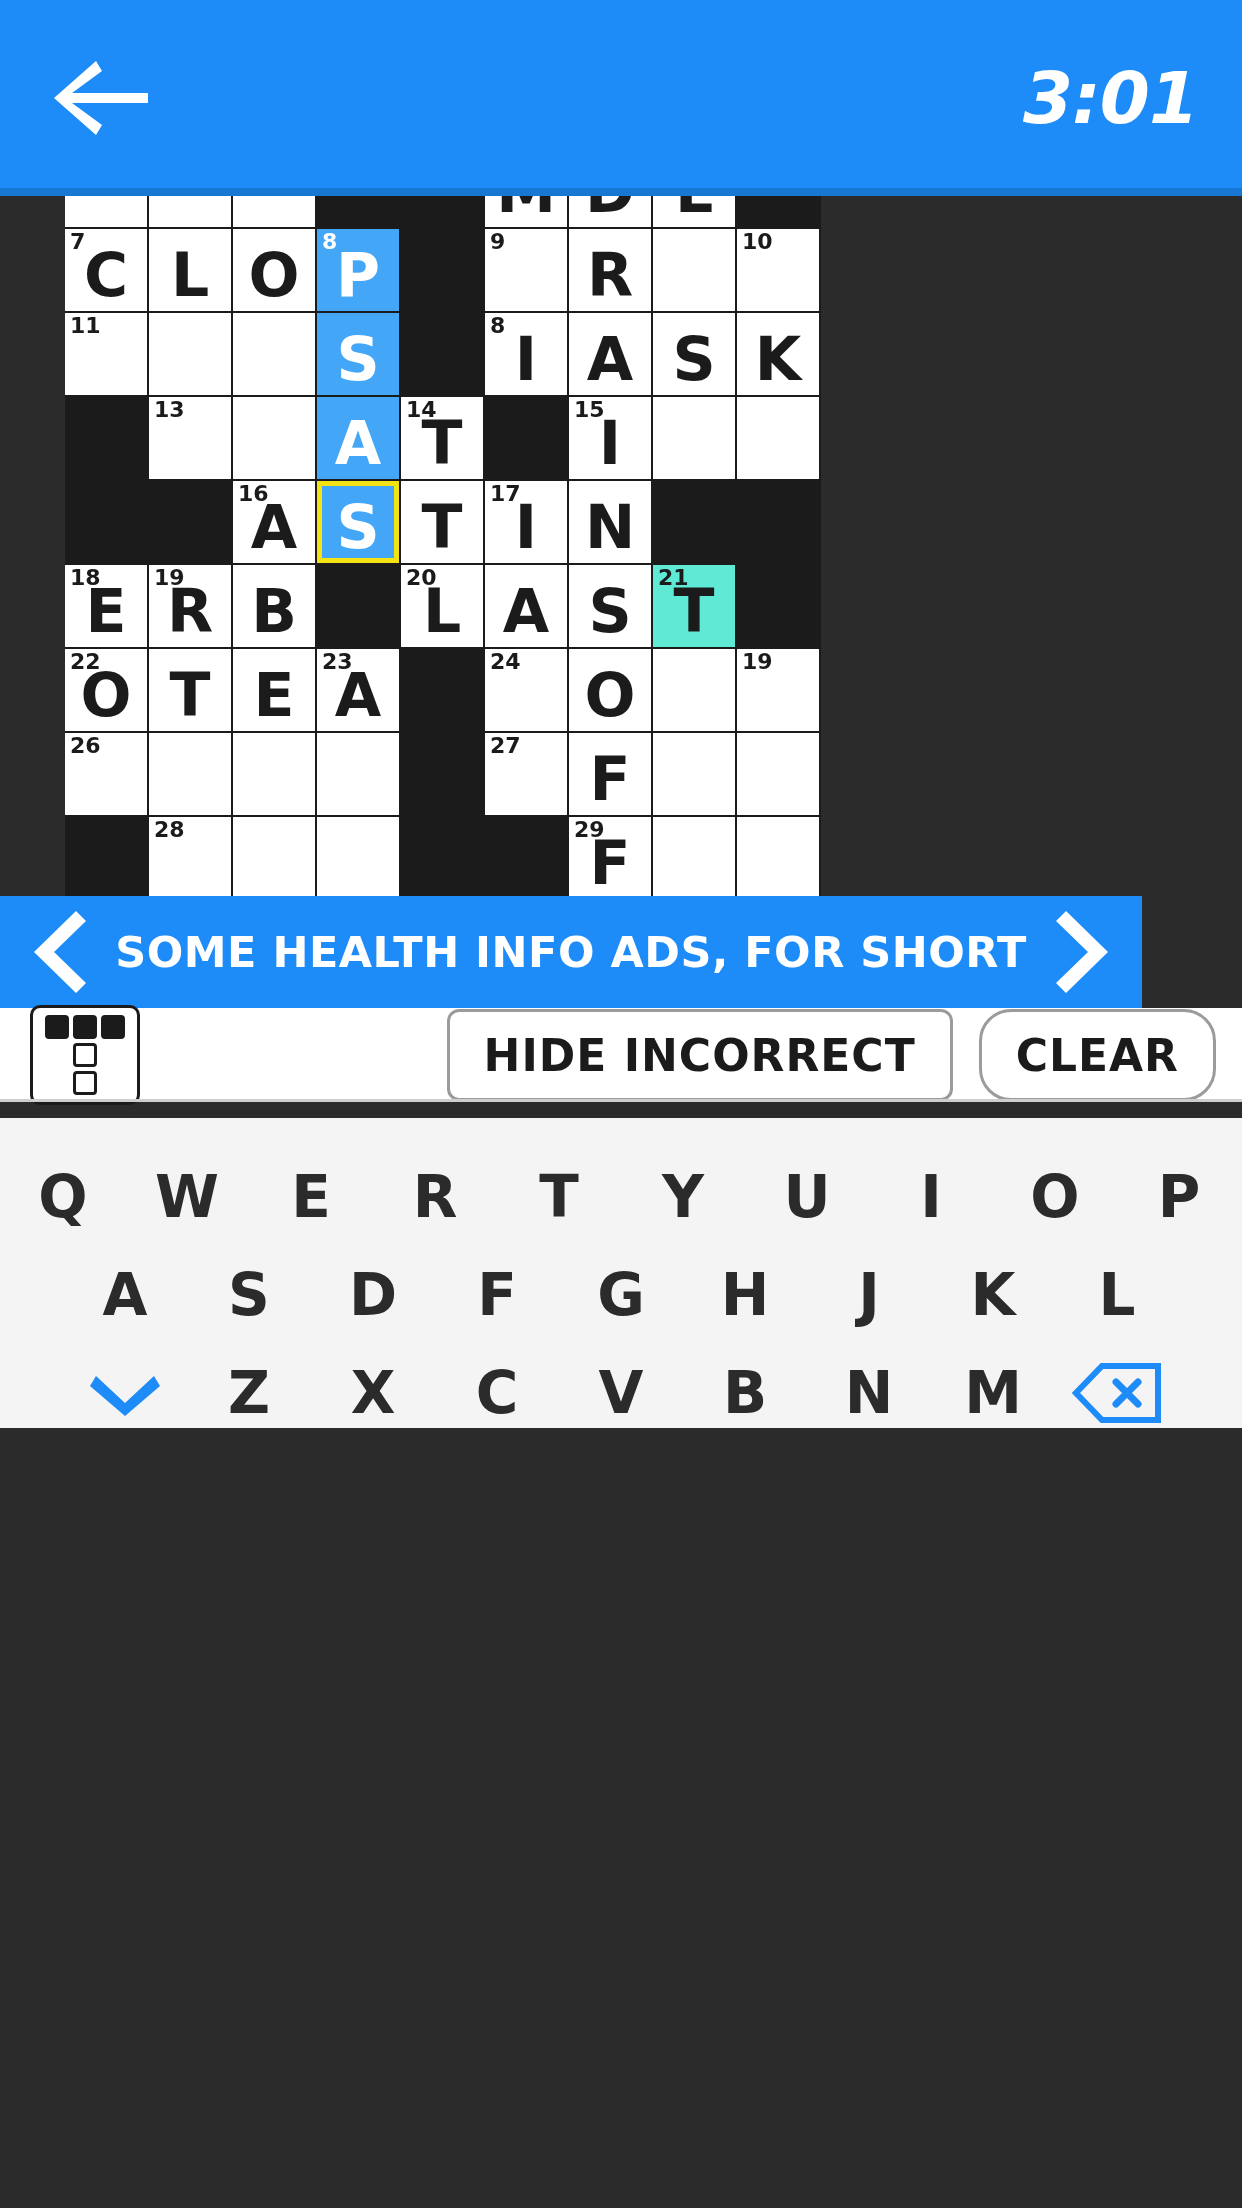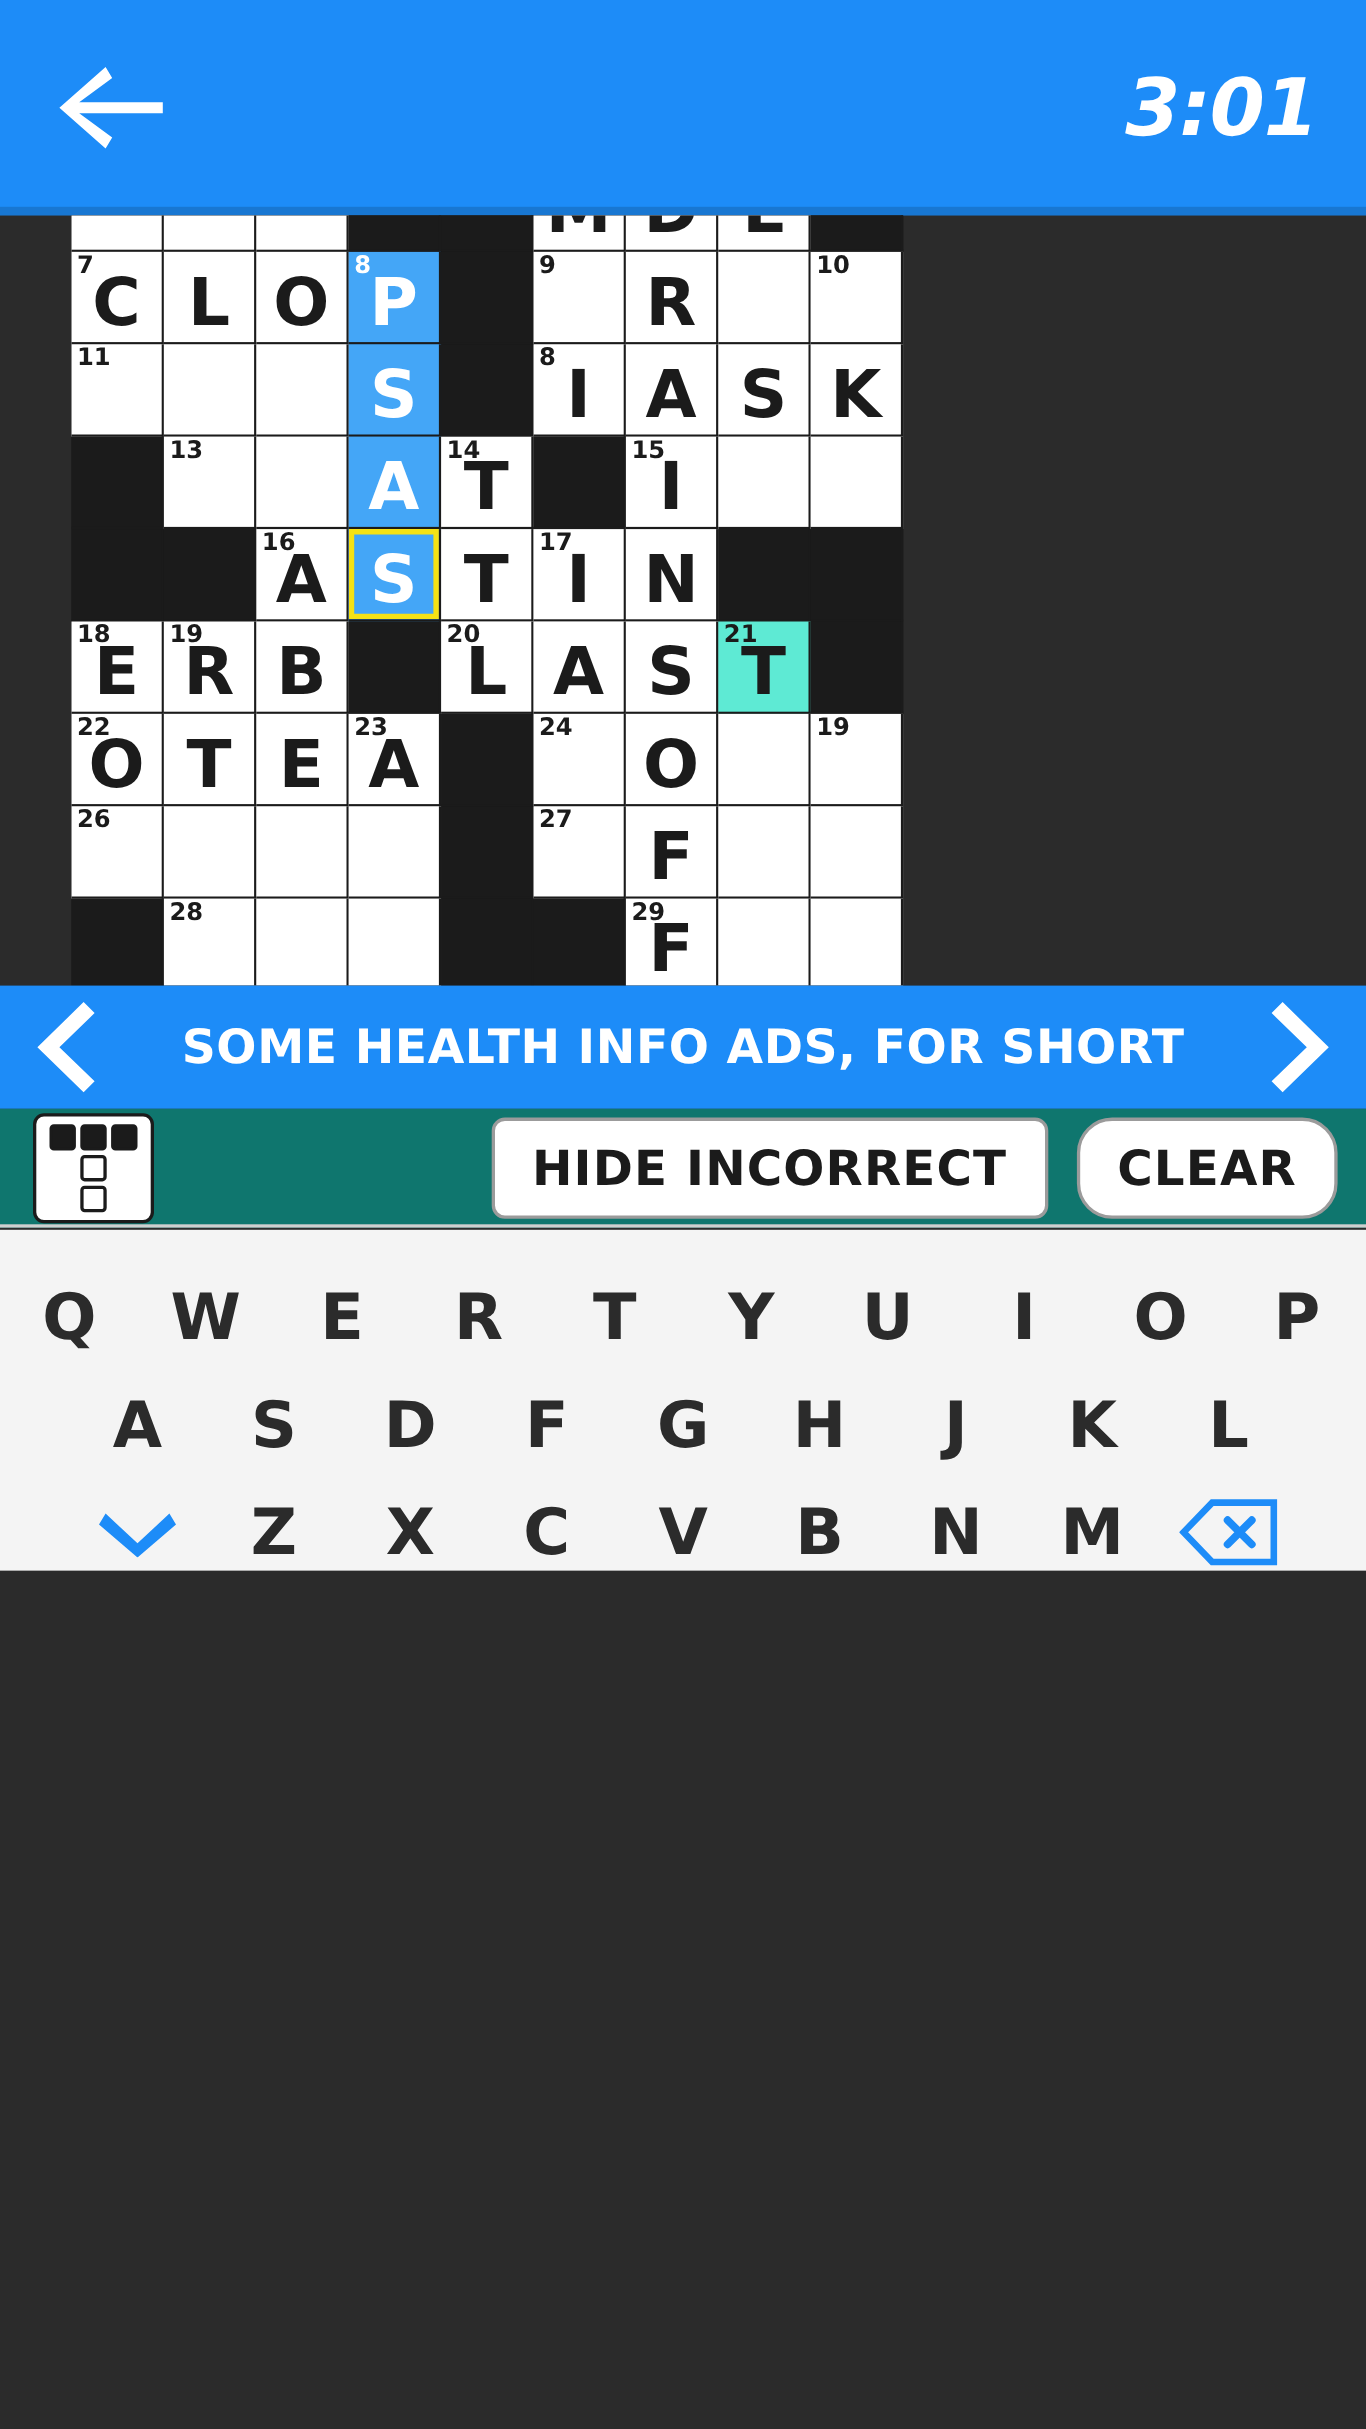--- a/index.html
+++ b/index.html
@@ -62,36 +62,36 @@
   .cell.sel-word .num, .cell.sel-cell .num{ color:#ffffff; }
   .ltr{
     font-size:60px; font-weight:bold; color:#1b1b1b;
     font-family:"DejaVu Sans", sans-serif; line-height:1;
     margin-top:10px;
   }
   .cell.sel-word .ltr, .cell.sel-cell .ltr{ color:#ffffff; }
 
   
   #cluebar{
-    position:absolute; left:0; top:896px; width:1242px; height:112px;
+    position:absolute; left:0; top:896px; width:1142px; height:112px;
     background:#1d8cf8;
     display:flex; align-items:center; justify-content:space-between;
     padding:0 30px;
   }
   #clue-text{
     flex:1; text-align:center; color:#fff; font-weight:bold;
     font-size:43px; letter-spacing:0.5px;
     font-family:"DejaVu Sans", sans-serif;
   }
   .chev{ width:60px; height:90px; cursor:pointer; flex:0 0 auto; }
 
   
   #toolbar{
-    position:absolute; left:0; top:1008px; width:1242px; height:108px;
-    background:#0f766e;
+    position:absolute; left:0; top:1008px; width:1242px; height:94px;
+    background:#ffffff;
     display:flex; align-items:center;
   }
   #toolbar::after{
     content:""; position:absolute; left:0; bottom:0; width:100%; height:3px;
     background:#cfcfcf;
   }
   #grid-toggle{
     margin-left:30px; width:110px; height:100px;
     border:3px solid #1b1b1b; border-radius:10px;
     display:flex; flex-direction:column; align-items:center; justify-content:center;

